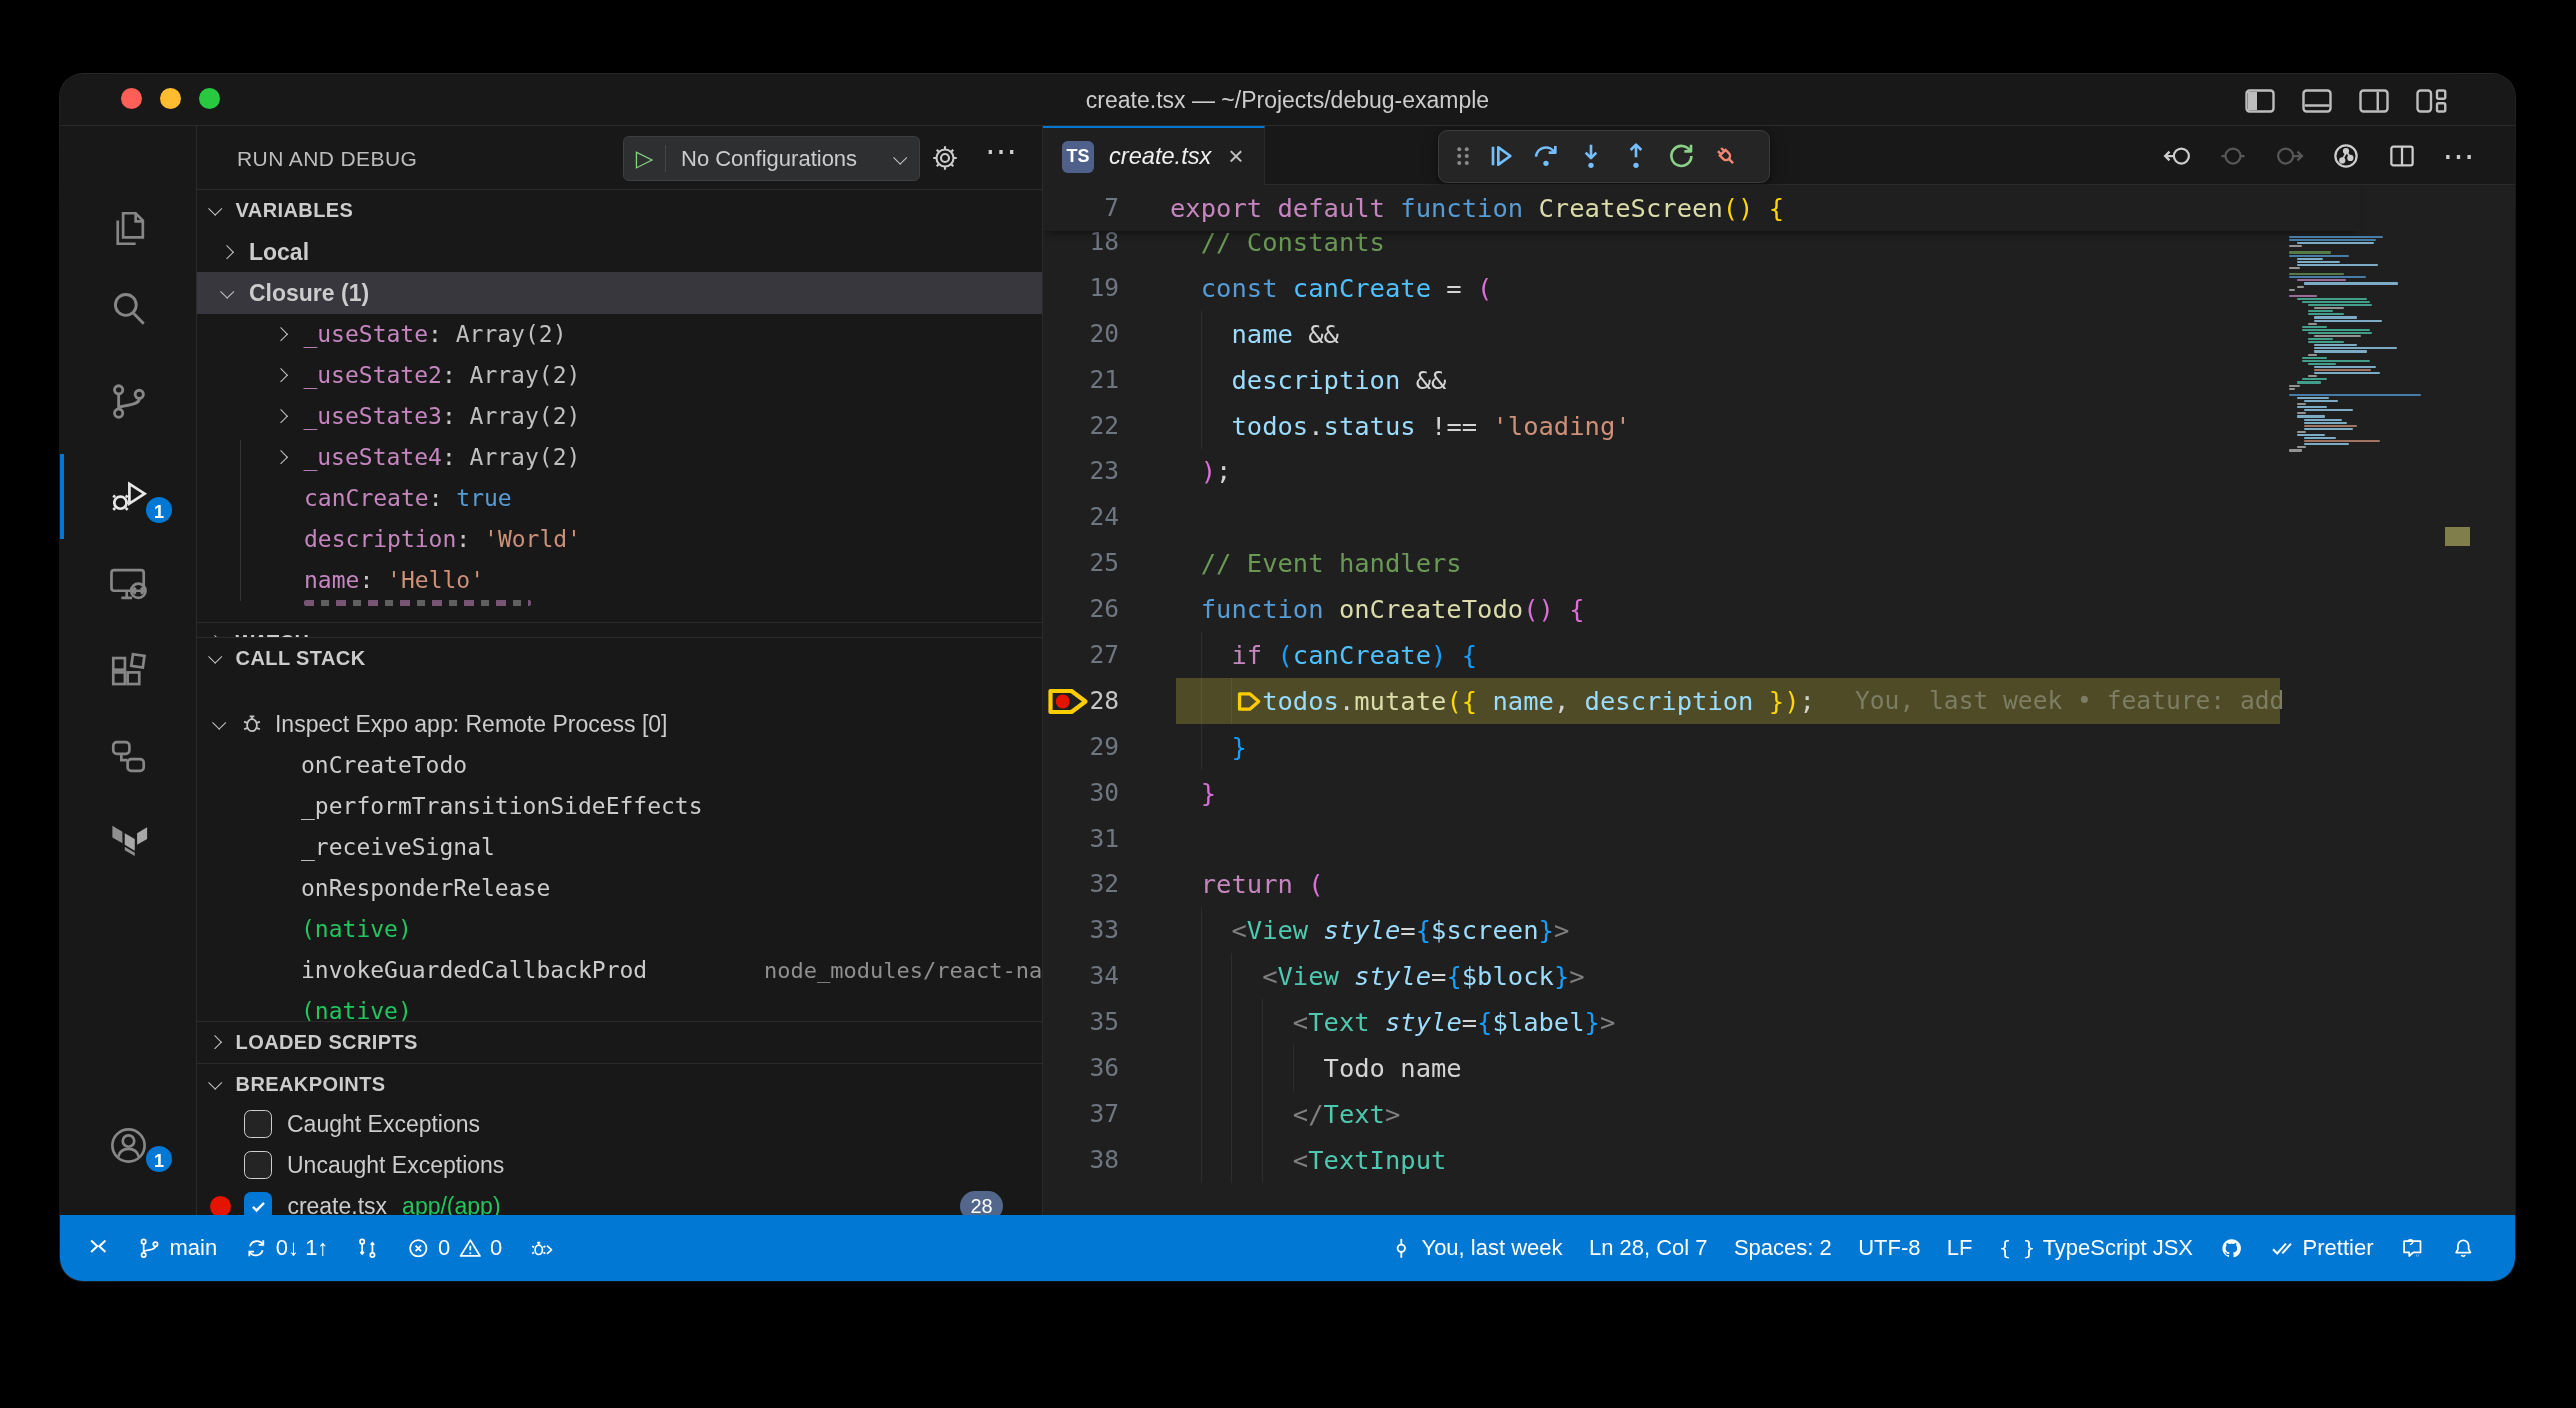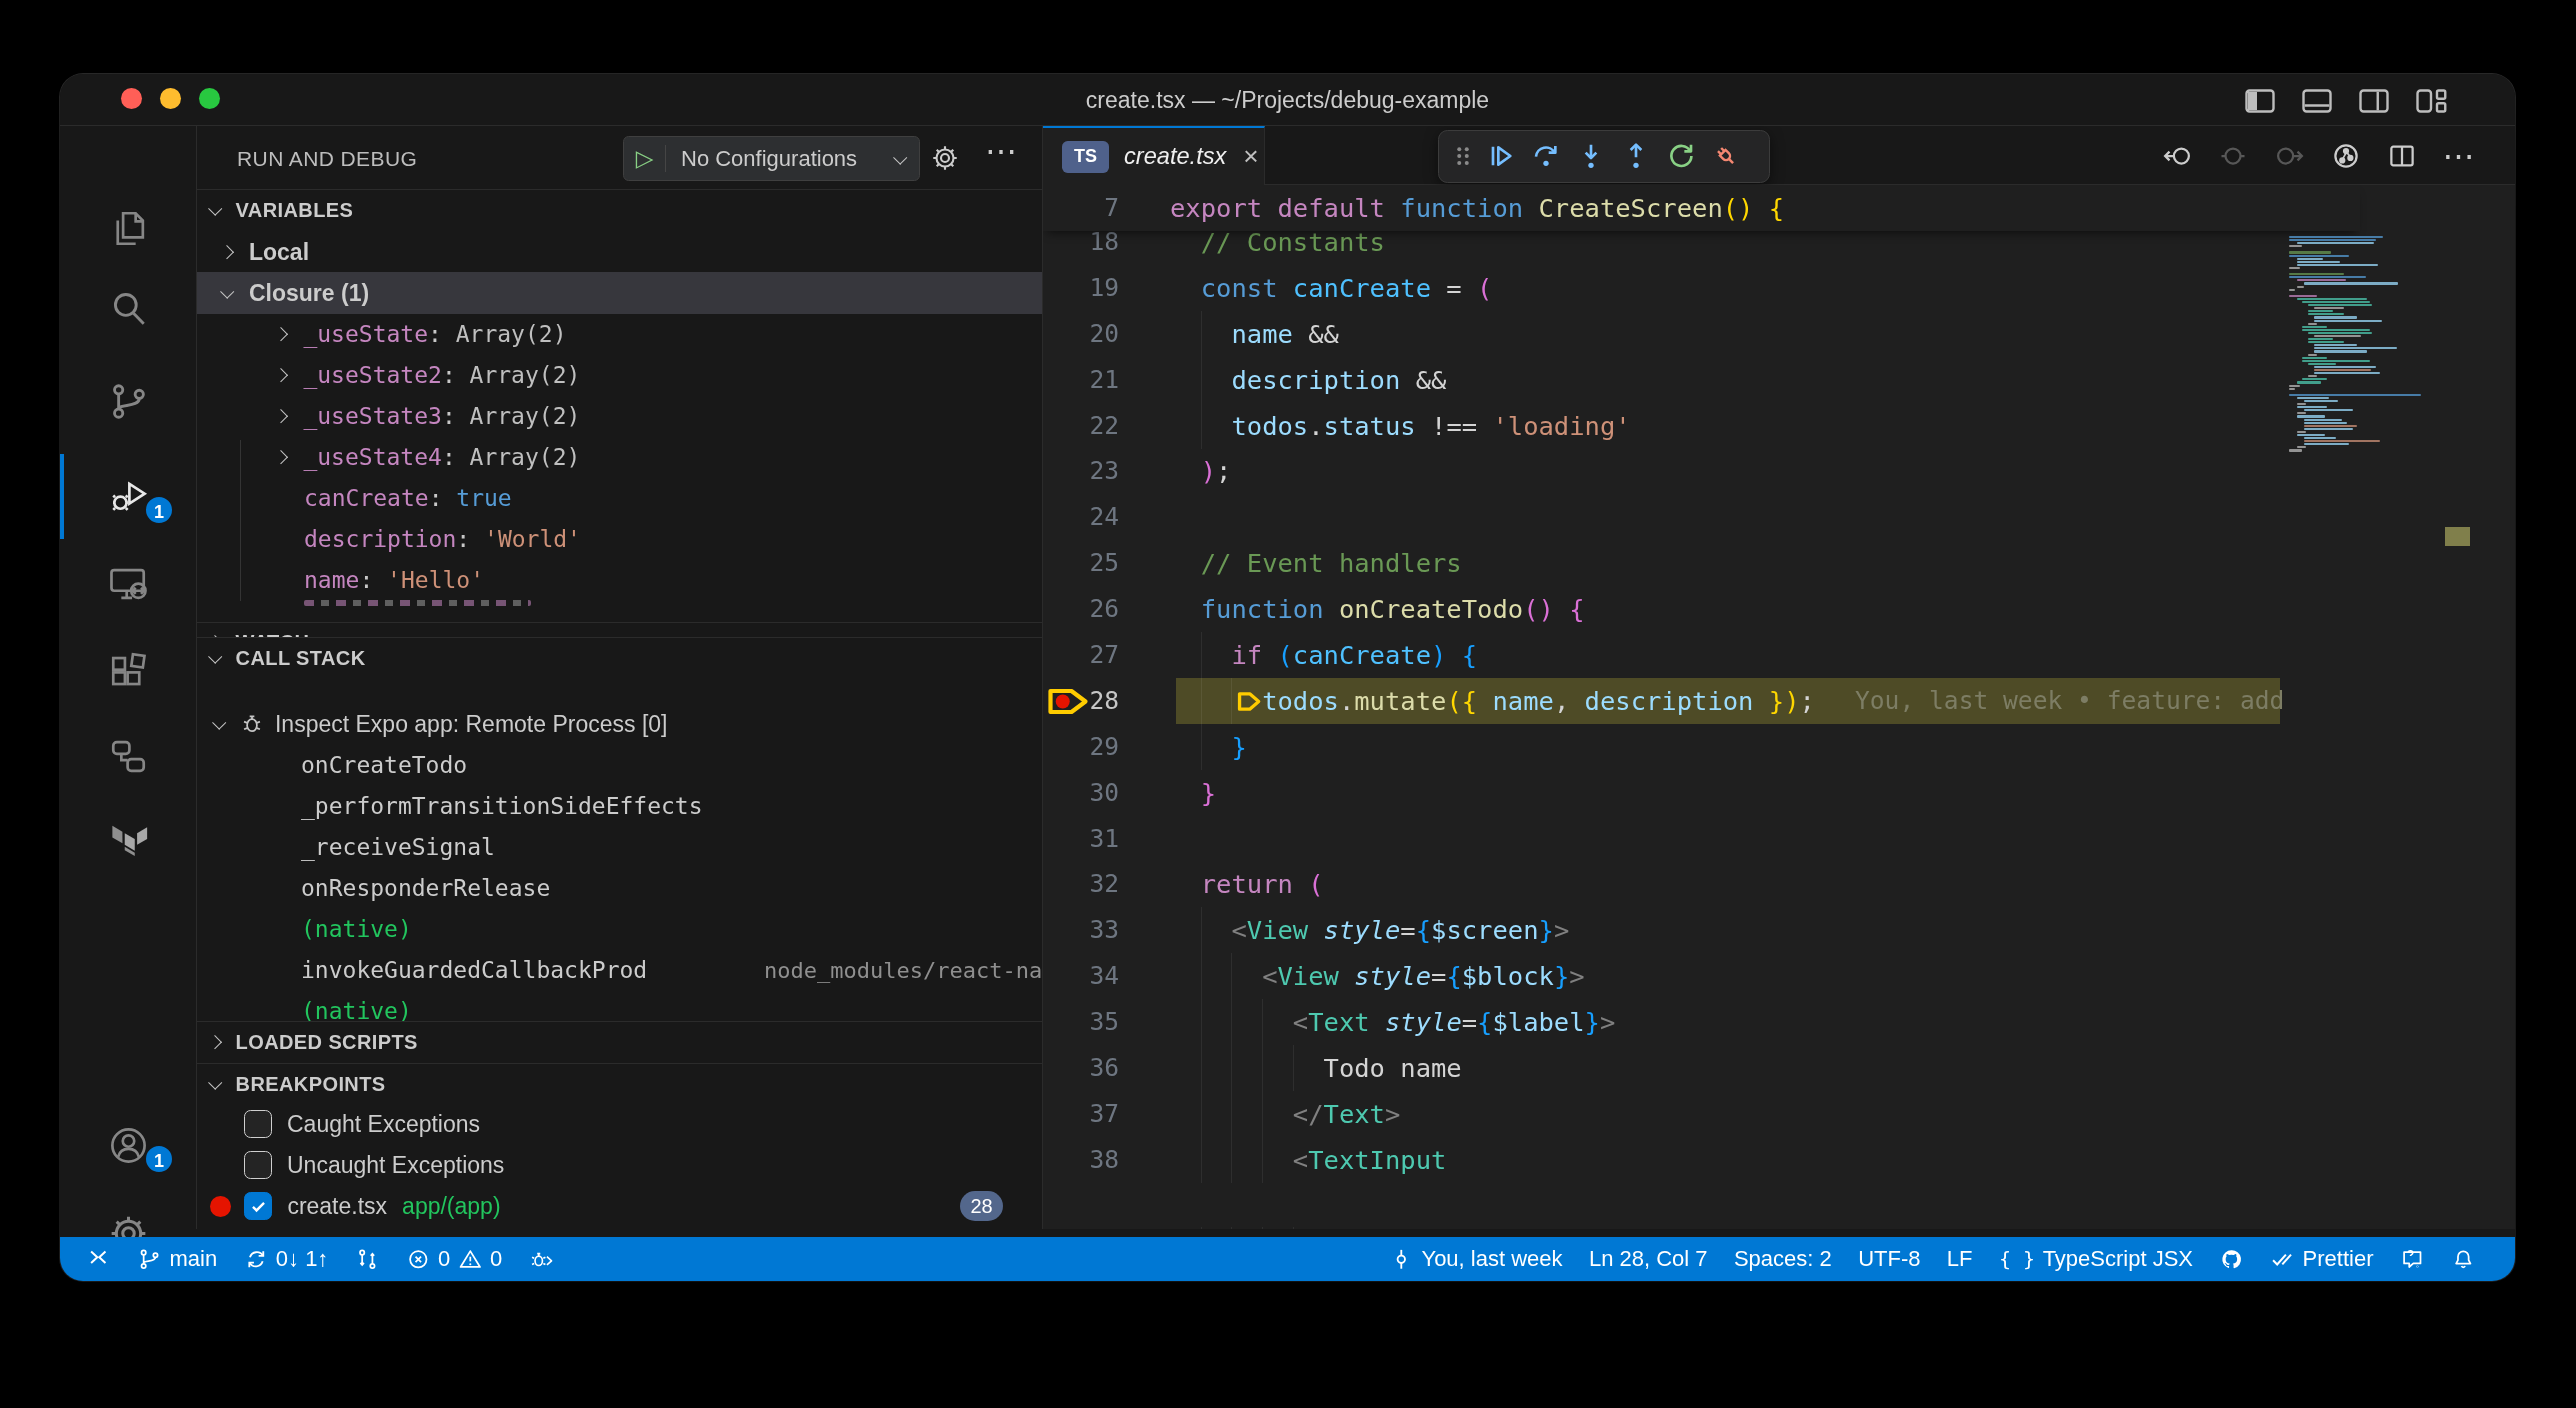--- a/index.html
+++ b/index.html
@@ -79,21 +79,21 @@
           color:#fff; font-size:20px; line-height:30px; text-align:center; padding:0 9.4px; }
   .framepath { position:absolute; left:567px; right:0; overflow:hidden; color:#8f8f8f; font-size:22px;
                text-align:right; white-space:nowrap; }
 
   
   .editor { position:relative; flex:1; height:100%; background:#1f1f1f; overflow:hidden; }
   .tabbar { position:absolute; left:0; top:0; width:100%; height:59px; background:#181818;
             border-bottom:0.9px solid #2b2b2b; }
   .tab { position:absolute; left:0; top:0; width:222px; height:59px; background:#1f1f1f;
          border-top:2.8px solid #0078d4; border-right:0.9px solid #2b2b2b; display:flex; align-items:center; }
-  .ts-badge { width:47px; height:32px; margin-left:19px; background:#4f618b; color:#fff; border-radius:5.7px;
+  .ts-badge { width:32px; height:32px; margin-left:19px; background:#4f618b; color:#fff; border-radius:5.7px;
               font-size:18px; font-weight:bold; display:flex; align-items:center; justify-content:center; }
   .tab-label { margin-left:15px; font-size:23.6px; font-style:italic; color:#f0f0f0; }
   .tab-close { margin-left:17px; color:#c0c0c0; font-size:26.4px; line-height:26.4px; }
 
   .dbg-toolbar { position:absolute; left:395px; top:3.8px; width:332px; height:53px; background:#252526;
                  border:0.9px solid #3c3c3c; border-radius:9.4px; box-shadow:0 3.8px 13.2px rgba(0,0,0,.5);
                  display:flex; align-items:center; padding:0 9.4px; }
   .dbg-btn { width:45px; height:45px; display:flex; align-items:center; justify-content:center; }
   .dbg-btn svg { width:32px; height:32px; }
   .dbg-btn.grip { width:30px; }
@@ -120,21 +120,21 @@
   .blame { position:absolute; left:685px; top:0; color:#7d7d64; font-size:24.6px; line-height:46px; white-space:nowrap; }
   .gut-bp { position:absolute; left:3.8px; top:7.6px; width:42px; height:31px; }
   .inline-bp { position:absolute; left:67px; top:8.5px; width:25.5px; height:29px; }
   .sticky { position:absolute; left:0; top:0; right:155px; height:46px; background:#1f1f1f;
             box-shadow:0 5.7px 9.4px -3.8px rgba(0,0,0,.6); }
   .minimap { position:absolute; left:1246px; top:51px; width:157px; }
   .mm-row { height:2.1px; margin-bottom:1px; border-radius:0.9px; opacity:.75; }
   .ruler-mark { position:absolute; left:1402px; top:342px; width:24.6px; height:19px; background:#8b8950; opacity:.9; }
 
   
-  .statusbar { position:absolute; left:0; bottom:0; width:100%; height:44px; background:#0078d4;
+  .statusbar { position:absolute; left:0; bottom:0; width:100%; height:66px; background:#0078d4;
                display:flex; align-items:center; color:#fff; font-size:22px; }
   .sb-grp { display:flex; align-items:center; }
   .sb-item { display:flex; align-items:center; gap:7.6px; margin:0 13.2px; white-space:nowrap; }
   .sb-item svg { width:24.6px; height:24.6px; }
   .statusbar .right { margin-left:auto; margin-right:26.4px; }
   svg { display:block; }
 </style>
 </head>
 <body>
 

